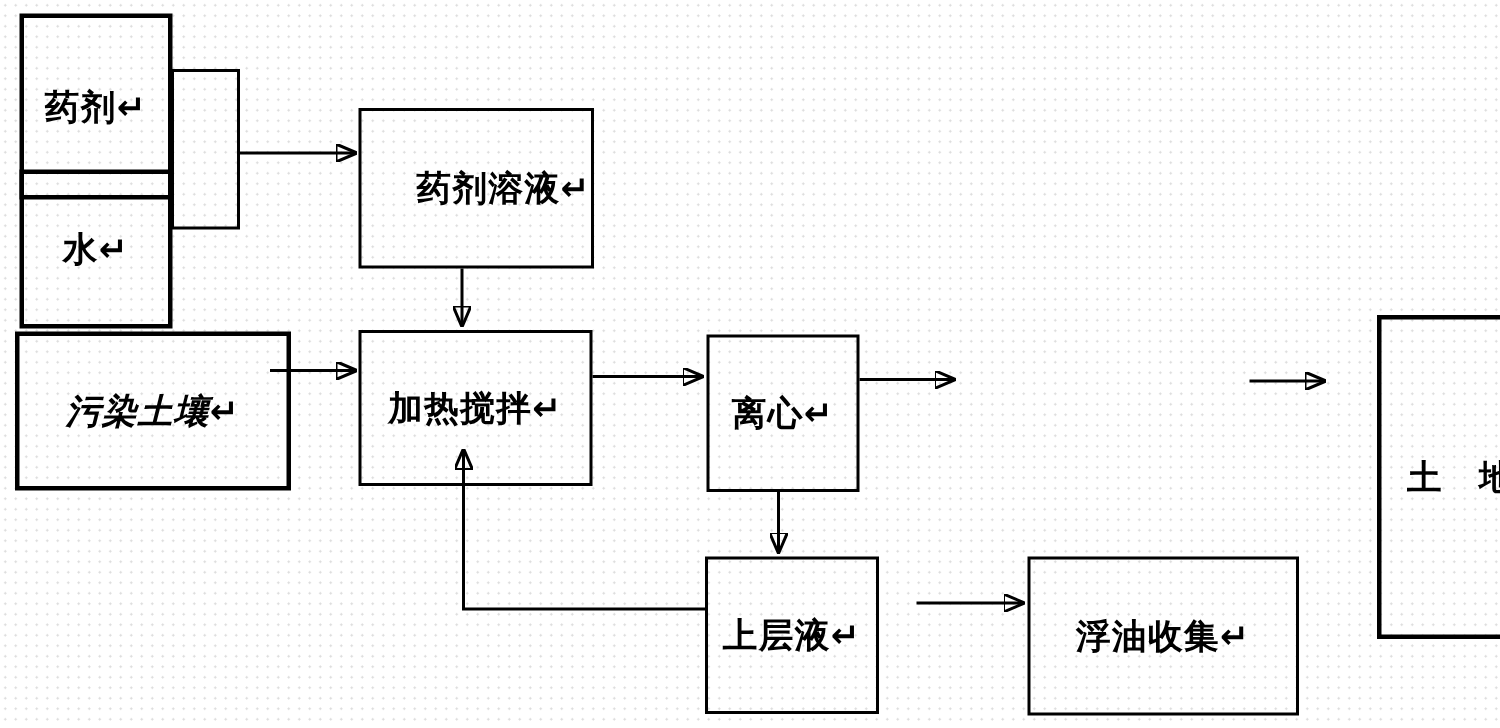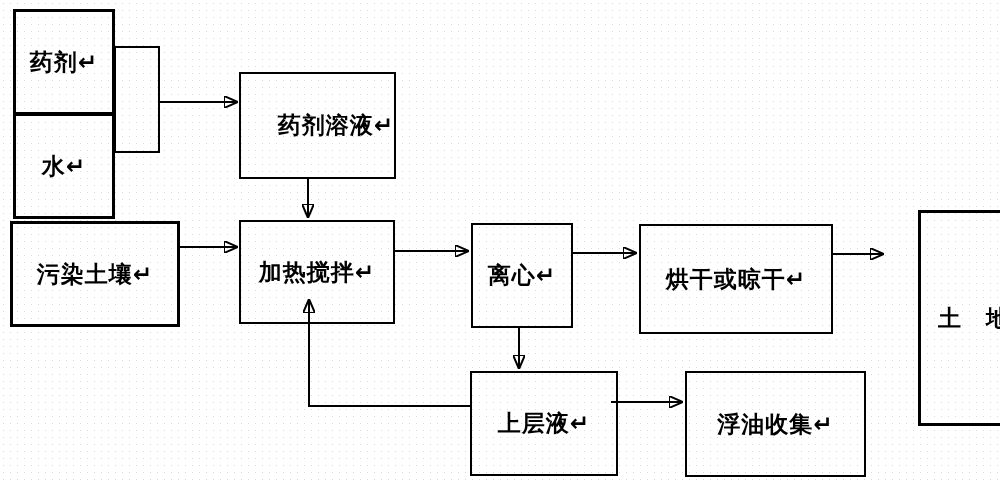--- a/index.html
+++ b/index.html
@@ -28,31 +28,31 @@
     color: #000000;
     font-weight: bold;
     font-size: 23px;
     letter-spacing: 1px;
     text-align: center;
     white-space: pre;
   }
   .thick { border-width: 3px; }
   .thin  { border-width: 2px; }
 
-  #node-reagent            { left: 13px;  top: 9px;   width: 102px; height: 106px; }
+  #node-reagent            { left: 13px;  top: 9px;   width: 102px; height: 124px; }
   #node-water              { left: 13px;  top: 113px; width: 102px; height: 106px; }
   #bracket-rect            { left: 114px; top: 46px;  width: 46px;  height: 107px; border-width: 2px; }
   #node-reagent-solution   { left: 239px; top: 72px;  width: 157px; height: 107px; justify-content: flex-end; }
-  #node-contaminated-soil  { left: 10px;  top: 221px; width: 170px; height: 106px; }
+  #node-contaminated-soil  { left: 10px;  top: 221px; width: 184px; height: 106px; font-style: italic; }
   #node-heat-stir          { left: 239px; top: 220px; width: 156px; height: 104px; }
   #node-centrifuge         { left: 471px; top: 223px; width: 102px; height: 105px; text-align: center; }
   #node-drying             { left: 639px; top: 224px; width: 194px; height: 110px; }
   #node-land-use           { left: 918px; top: 210px; width: 112px; height: 216px;
                              flex-direction: column; gap: 58px; text-align: center; }
-  #node-supernatant        { left: 470px; top: 371px; width: 148px; height: 105px; }
+  #node-supernatant        { left: 470px; top: 371px; width: 116px; height: 105px; }
   #node-oil-collection     { left: 685px; top: 371px; width: 181px; height: 106px; text-align: right; }
 
   #arrow-layer {
     position: absolute;
     left: 0; top: 0;
     width: 1000px;
     height: 485px;
     pointer-events: none;
   }
   #arrow-layer path, #arrow-layer polyline {
@@ -85,23 +85,20 @@
   </div>
 
   <div class="node thin" id="node-heat-stir">
     <span>加热搅拌↵</span>
   </div>
 
   <div class="node thin" id="node-centrifuge">
     <span>离心↵</span>
   </div>
 
-  <div class="node thin" id="node-drying">
-    <span>烘干或晾干↵</span>
-  </div>
 
   <div class="node thick" id="node-land-use">
     <span>土　地</span>
   </div>
 
   <div class="node thin" id="node-supernatant">
     <span>上层液↵</span>
   </div>
 
   <div class="node thin" id="node-oil-collection">

